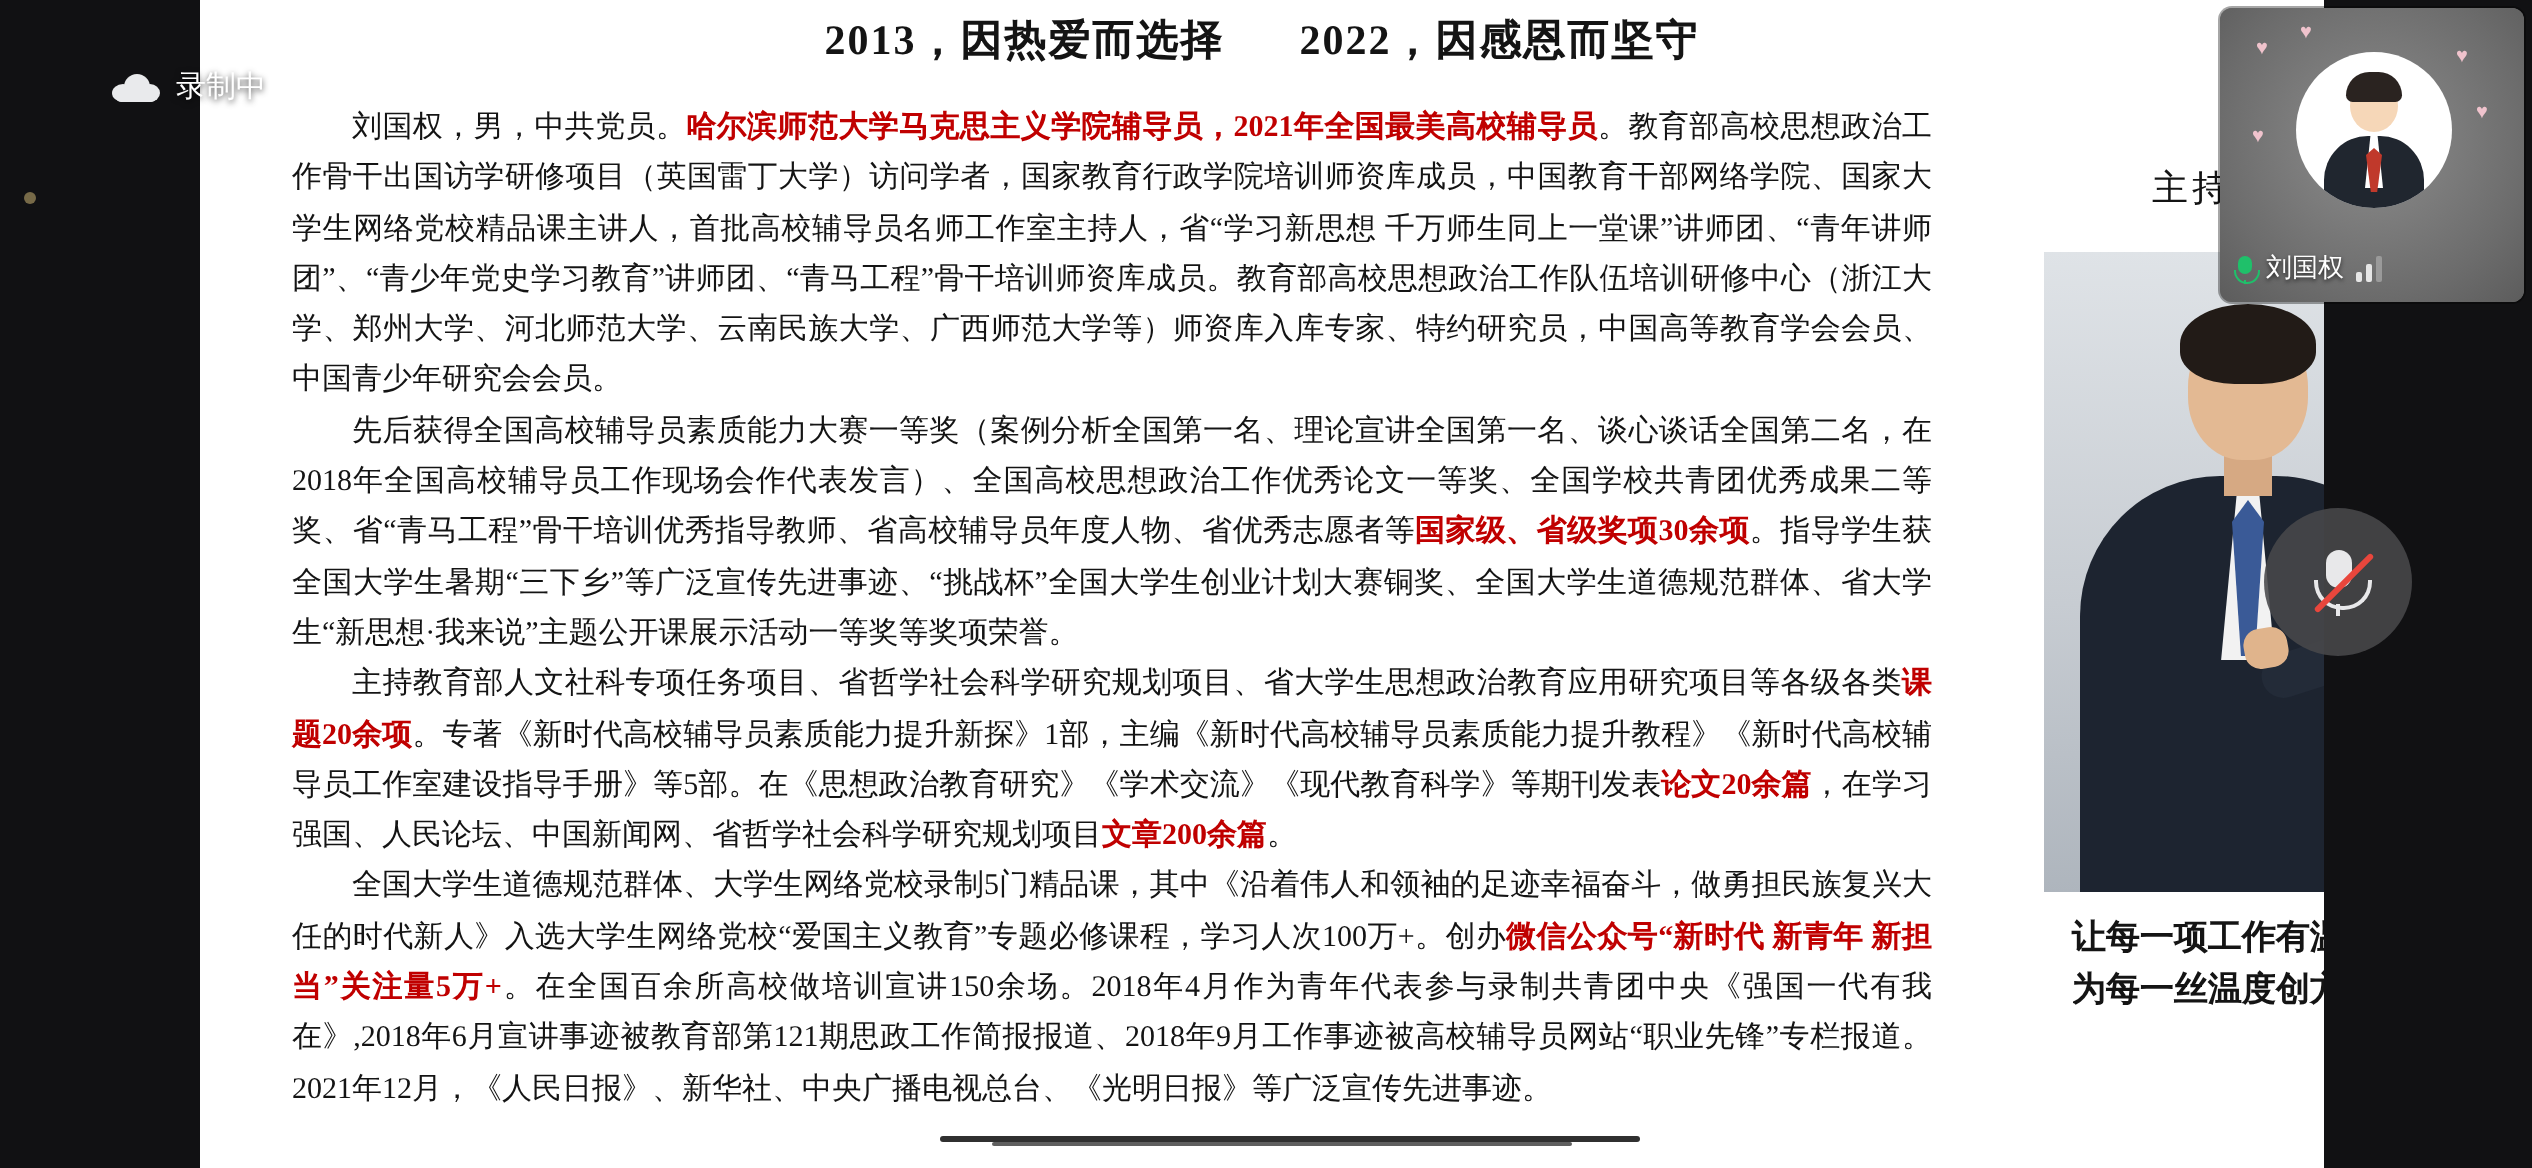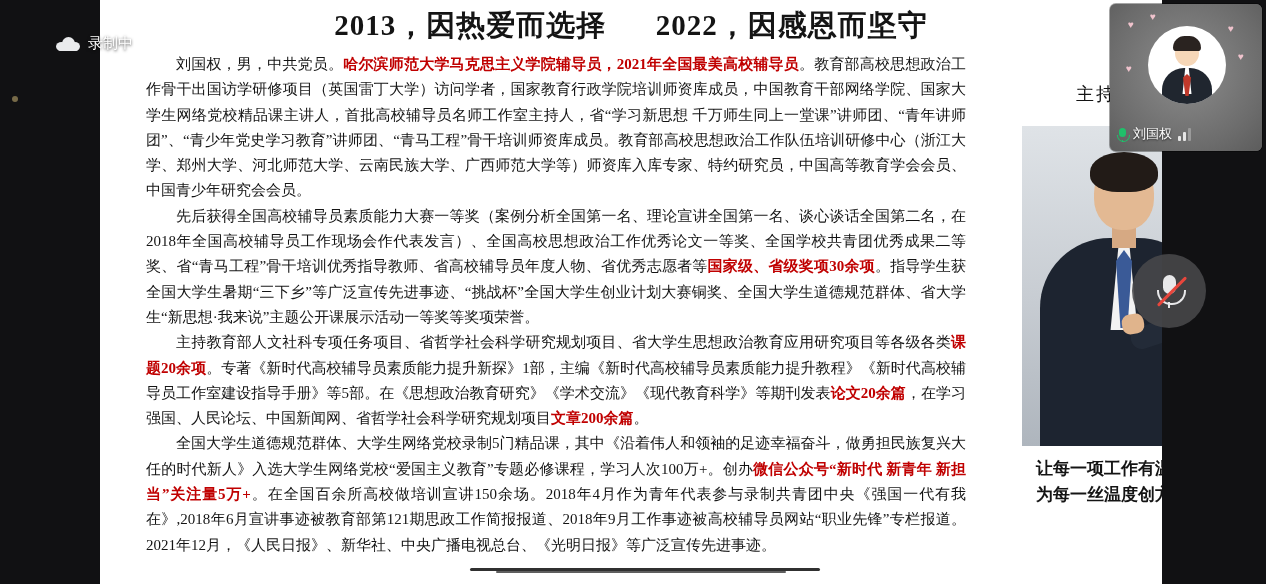--- a/index.html
+++ b/index.html
@@ -39,21 +39,21 @@
     overflow: hidden;
   }
 
   .slide-title {
     position: absolute;
     left: 0;
     top: 6px;
     width: 1062px;
     text-align: center;
     font-family: "Liberation Serif", serif;
-    font-size: 29px;
+    font-size: 21px;
     font-weight: bold;
     color: #141414;
     letter-spacing: 1px;
     white-space: pre;
   }
 
   .body-col {
     position: absolute;
     left: 46px;
     top: 52px;

